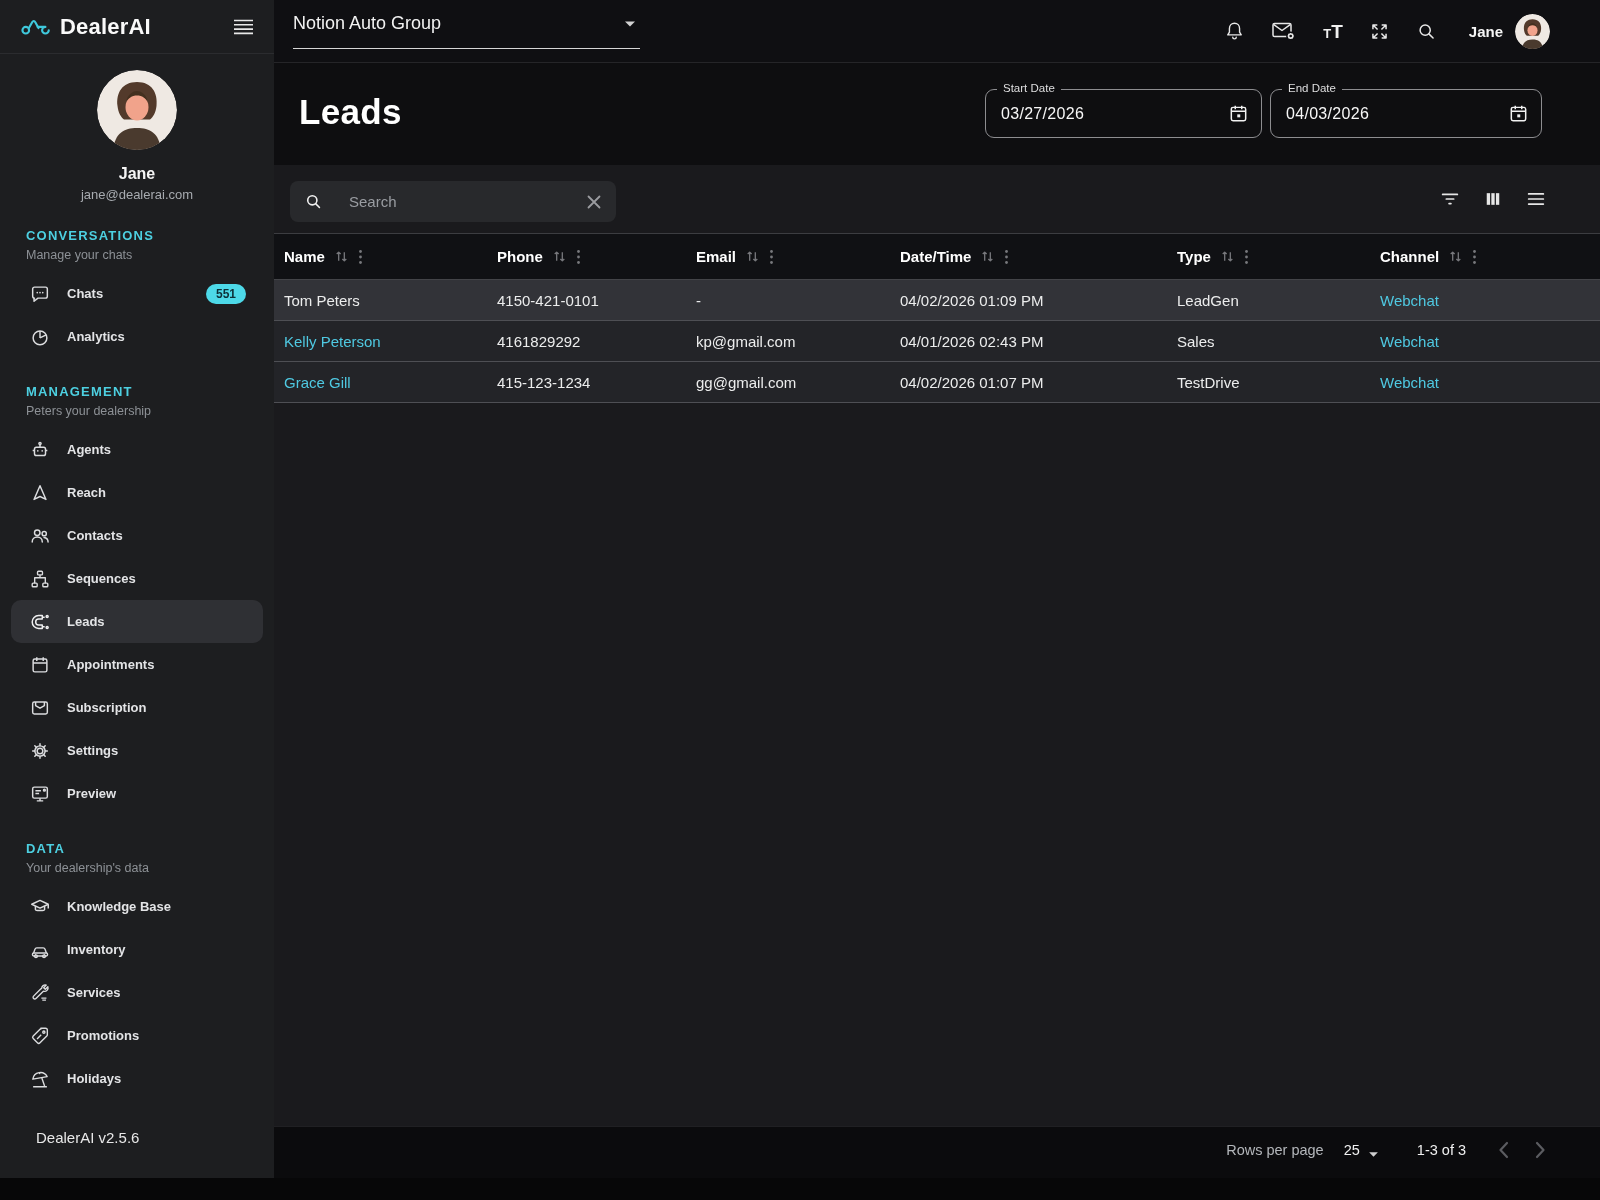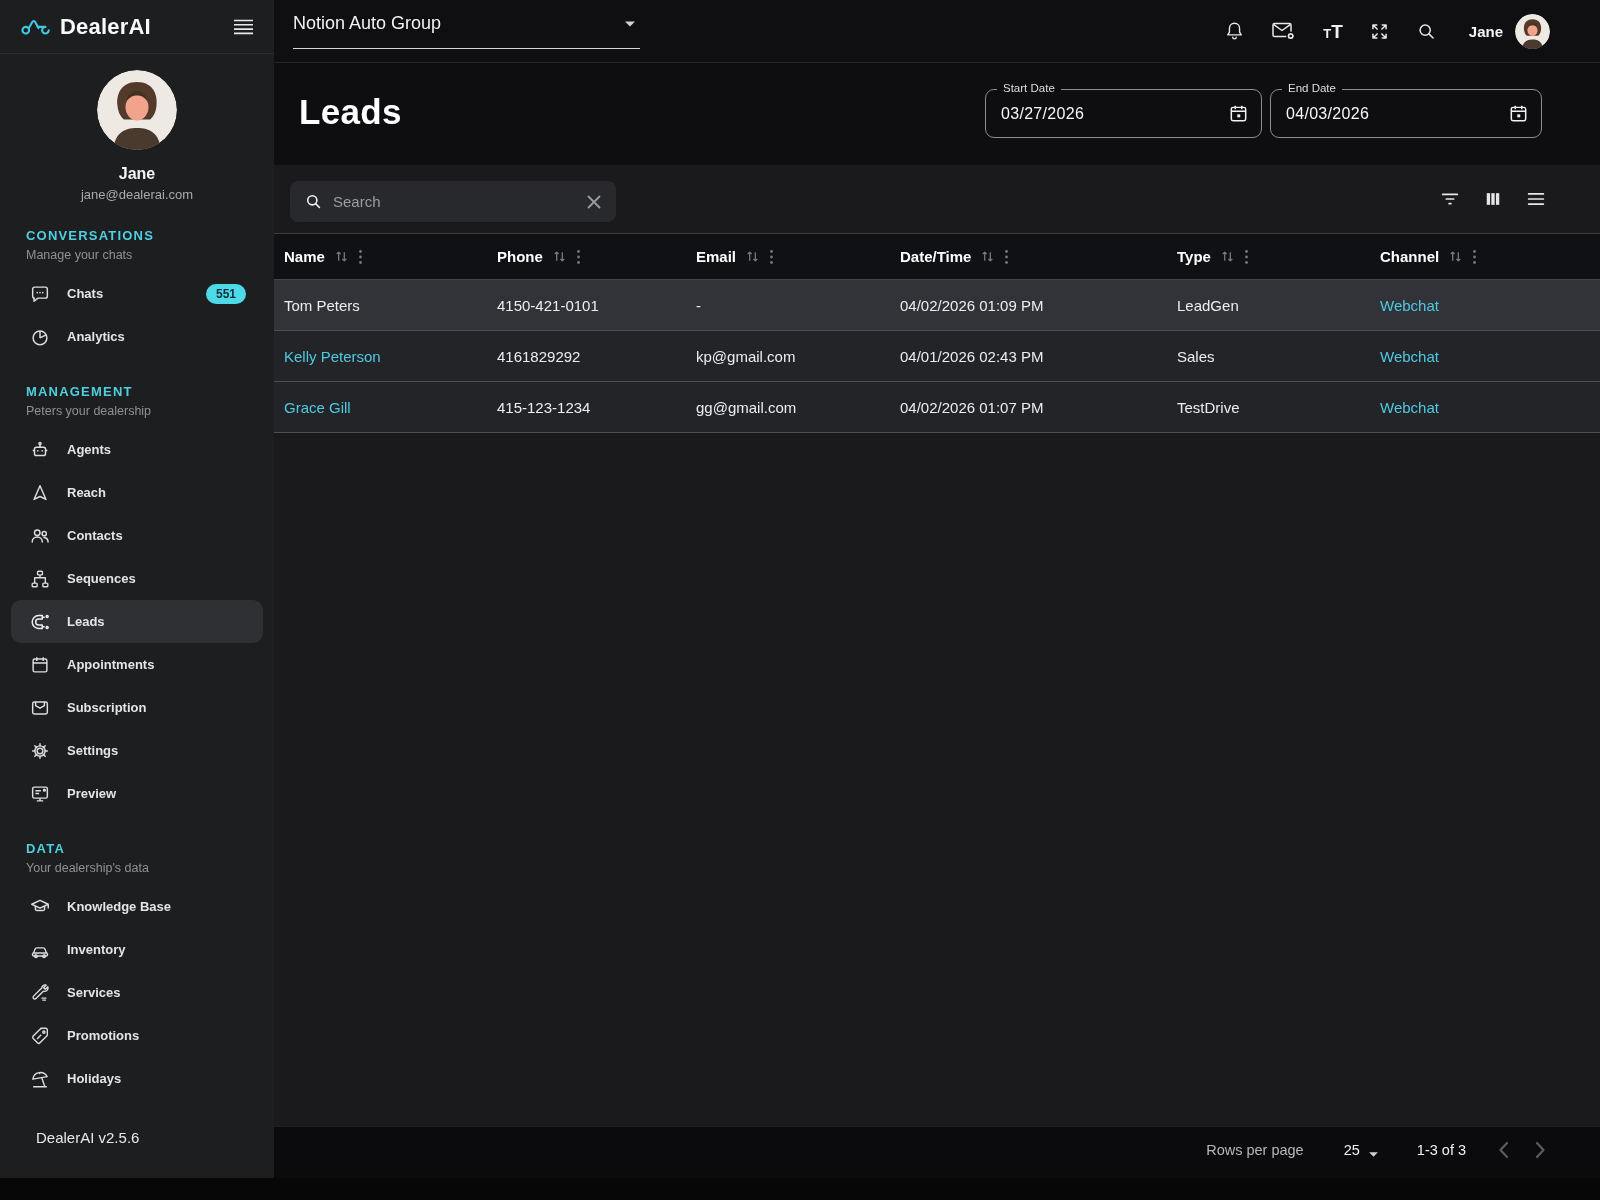--- a/index.html
+++ b/index.html
@@ -48,38 +48,38 @@
   .date-field { position:absolute; top:26px; height:49px; border:1px solid #8d8d90; border-radius:9px; display:flex; align-items:center; padding:0 12px 0 15px; }
   .date-field.start { left:711px; width:277px; }
   .date-field.end { left:996px; width:272px; }
   .date-label { position:absolute; top:-8px; left:11px; background:#0e0e10; padding:0 6px; font-size:11.5px; color:#dededf; }
   .date-value { font-size:16px; color:#f7f7f7; letter-spacing:.3px; }
   .cal-btn { margin-left:auto; cursor:pointer; display:flex; }
 
   .content { position:absolute; left:0; right:0; top:165px; bottom:60px; background:#1a1a1d; }
   .toolbar { position:relative; height:68px; }
   .search-box { position:absolute; left:16px; top:16px; width:326px; height:41px; background:#28292c; border-radius:8px; display:flex; align-items:center; padding:0 14px; }
-  .search-box input { flex:1; background:transparent; border:none; outline:none; color:#e8e8e8; font-size:15px; font-family:"Liberation Sans",sans-serif; margin:0 10px; }
+  .search-box input { flex:1; background:transparent; border:none; outline:none; color:#e8e8e8; font-size:15px; font-family:"Liberation Sans",sans-serif; margin:0 26px; }
   .search-box input::placeholder { color:#9a9da2; }
   .grid-toolbar-icons { position:absolute; right:53px; top:24px; display:flex; gap:22px; align-items:center; }
 
   .table { position:absolute; left:0; right:0; top:68px; }
   .trow { display:grid; grid-template-columns:213px 199px 204px 277px 203px auto; align-items:center; }
   .thead { height:47px; background:#101114; border-top:1px solid #3c3d41; border-bottom:1px solid #434448; }
   .th { display:flex; align-items:center; padding-left:10px; gap:9px; }
   .th .htxt { font-size:15px; font-weight:700; color:#ffffff; }
-  .tr { height:51px; border-bottom:1px solid #4e4f54; background:#232428; }
+  .tr { height:41px; border-bottom:1px solid #4e4f54; background:#232428; }
   .tr.hl { background:#323338; }
   .td { padding-left:10px; font-size:15px; color:#eceded; }
   .td.link { color:#4fc9e2; cursor:pointer; }
 
   .footer { position:absolute; left:0; right:0; bottom:14px; height:60px; background:#0b0b0d; border-top:1px solid #202023; display:flex; align-items:center; justify-content:flex-end; padding:0 54px 14px 0; }
   .pg { display:flex; align-items:center; }
   .pg-label { font-size:14.5px; color:#b4b7bb; }
-  .pg-select { display:flex; align-items:flex-end; gap:8px; margin-left:40px; cursor:pointer; }
+  .pg-select { display:flex; align-items:flex-end; gap:8px; margin-left:20px; cursor:pointer; }
   .pg-select .v { font-size:14.5px; color:#f0f0f0; }
   .pg-range { font-size:14.5px; color:#f0f0f0; margin-left:38px; }
   .pg-nav { display:flex; gap:26px; margin-left:32px; }
   .pg-btn { cursor:default; display:flex; }
 
   .bottom-strip { position:absolute; left:0; right:0; bottom:0; height:22px; background:#070708; z-index:4; }
 
   svg { display:block; }
 </style>
 </head>

